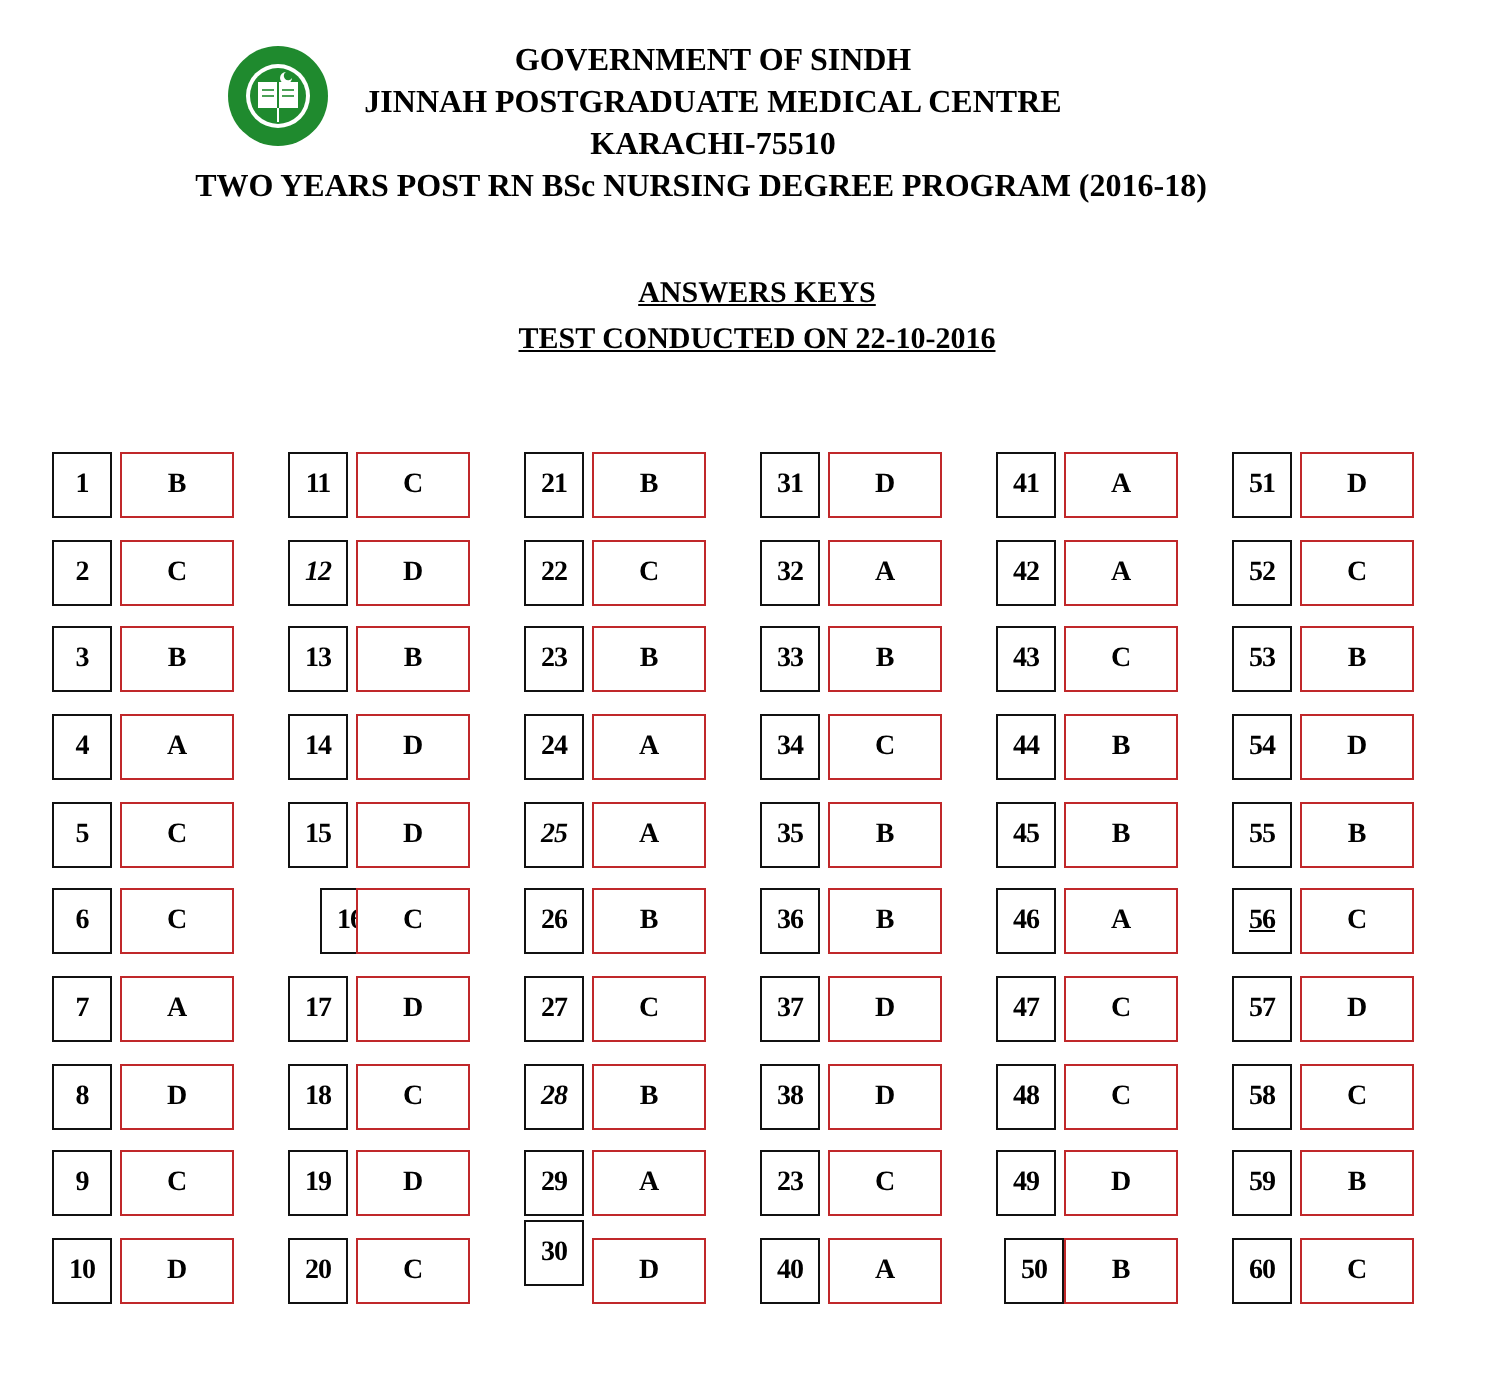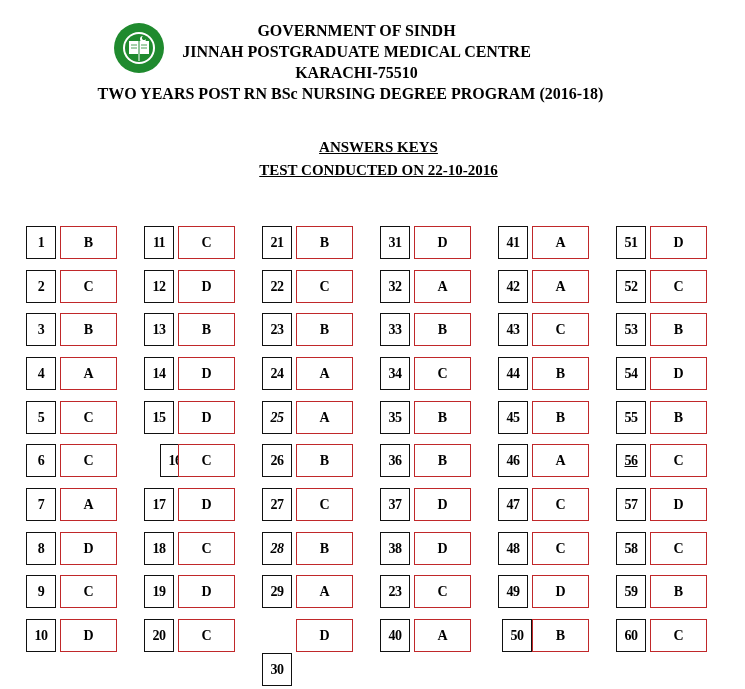--- a/index.html
+++ b/index.html
@@ -61,21 +61,21 @@
     <div class="cell num" style="left: 26px; top: 488px;">7</div>
     <div class="cell ans" style="left: 60px; top: 488px;">A</div>
     <div class="cell num" style="left: 26px; top: 532px;">8</div>
     <div class="cell ans" style="left: 60px; top: 532px;">D</div>
     <div class="cell num" style="left: 26px; top: 575px;">9</div>
     <div class="cell ans" style="left: 60px; top: 575px;">C</div>
     <div class="cell num" style="left: 26px; top: 619px;">10</div>
     <div class="cell ans" style="left: 60px; top: 619px;">D</div>
     <div class="cell num" style="left: 144px; top: 226px;">11</div>
     <div class="cell ans" style="left: 178px; top: 226px;">C</div>
-    <div class="cell num" style="left: 144px; top: 270px;">12</div>
+    <div class="cell num" style="left: 144px; top: 270px; font-style: italic;">12</div>
     <div class="cell ans" style="left: 178px; top: 270px;">D</div>
     <div class="cell num" style="left: 144px; top: 313px;">13</div>
     <div class="cell ans" style="left: 178px; top: 313px;">B</div>
     <div class="cell num" style="left: 144px; top: 357px;">14</div>
     <div class="cell ans" style="left: 178px; top: 357px;">D</div>
     <div class="cell num" style="left: 144px; top: 401px;">15</div>
     <div class="cell ans" style="left: 178px; top: 401px;">D</div>
     <div class="cell num" style="left: 160px; top: 444px;">16</div>
     <div class="cell ans" style="left: 178px; top: 444px;">C</div>
     <div class="cell num" style="left: 144px; top: 488px;">17</div>
@@ -97,21 +97,21 @@
     <div class="cell num" style="left: 262px; top: 401px; font-style: italic;">25</div>
     <div class="cell ans" style="left: 296px; top: 401px;">A</div>
     <div class="cell num" style="left: 262px; top: 444px;">26</div>
     <div class="cell ans" style="left: 296px; top: 444px;">B</div>
     <div class="cell num" style="left: 262px; top: 488px; text-align: right;">27</div>
     <div class="cell ans" style="left: 296px; top: 488px;">C</div>
     <div class="cell num" style="left: 262px; top: 532px; font-style: italic;">28</div>
     <div class="cell ans" style="left: 296px; top: 532px;">B</div>
     <div class="cell num" style="left: 262px; top: 575px;">29</div>
     <div class="cell ans" style="left: 296px; top: 575px;">A</div>
-    <div class="cell num" style="left: 262px; top: 653px;">30</div>
+    <div class="cell num" style="left: 262px; top: 610px;">30</div>
     <div class="cell ans" style="left: 296px; top: 619px;">D</div>
     <div class="cell num" style="left: 380px; top: 226px;">31</div>
     <div class="cell ans" style="left: 414px; top: 226px;">D</div>
     <div class="cell num" style="left: 380px; top: 270px;">32</div>
     <div class="cell ans" style="left: 414px; top: 270px;">A</div>
     <div class="cell num" style="left: 380px; top: 313px;">33</div>
     <div class="cell ans" style="left: 414px; top: 313px;">B</div>
     <div class="cell num" style="left: 380px; top: 357px;">34</div>
     <div class="cell ans" style="left: 414px; top: 357px;">C</div>
     <div class="cell num" style="left: 380px; top: 401px;">35</div>

